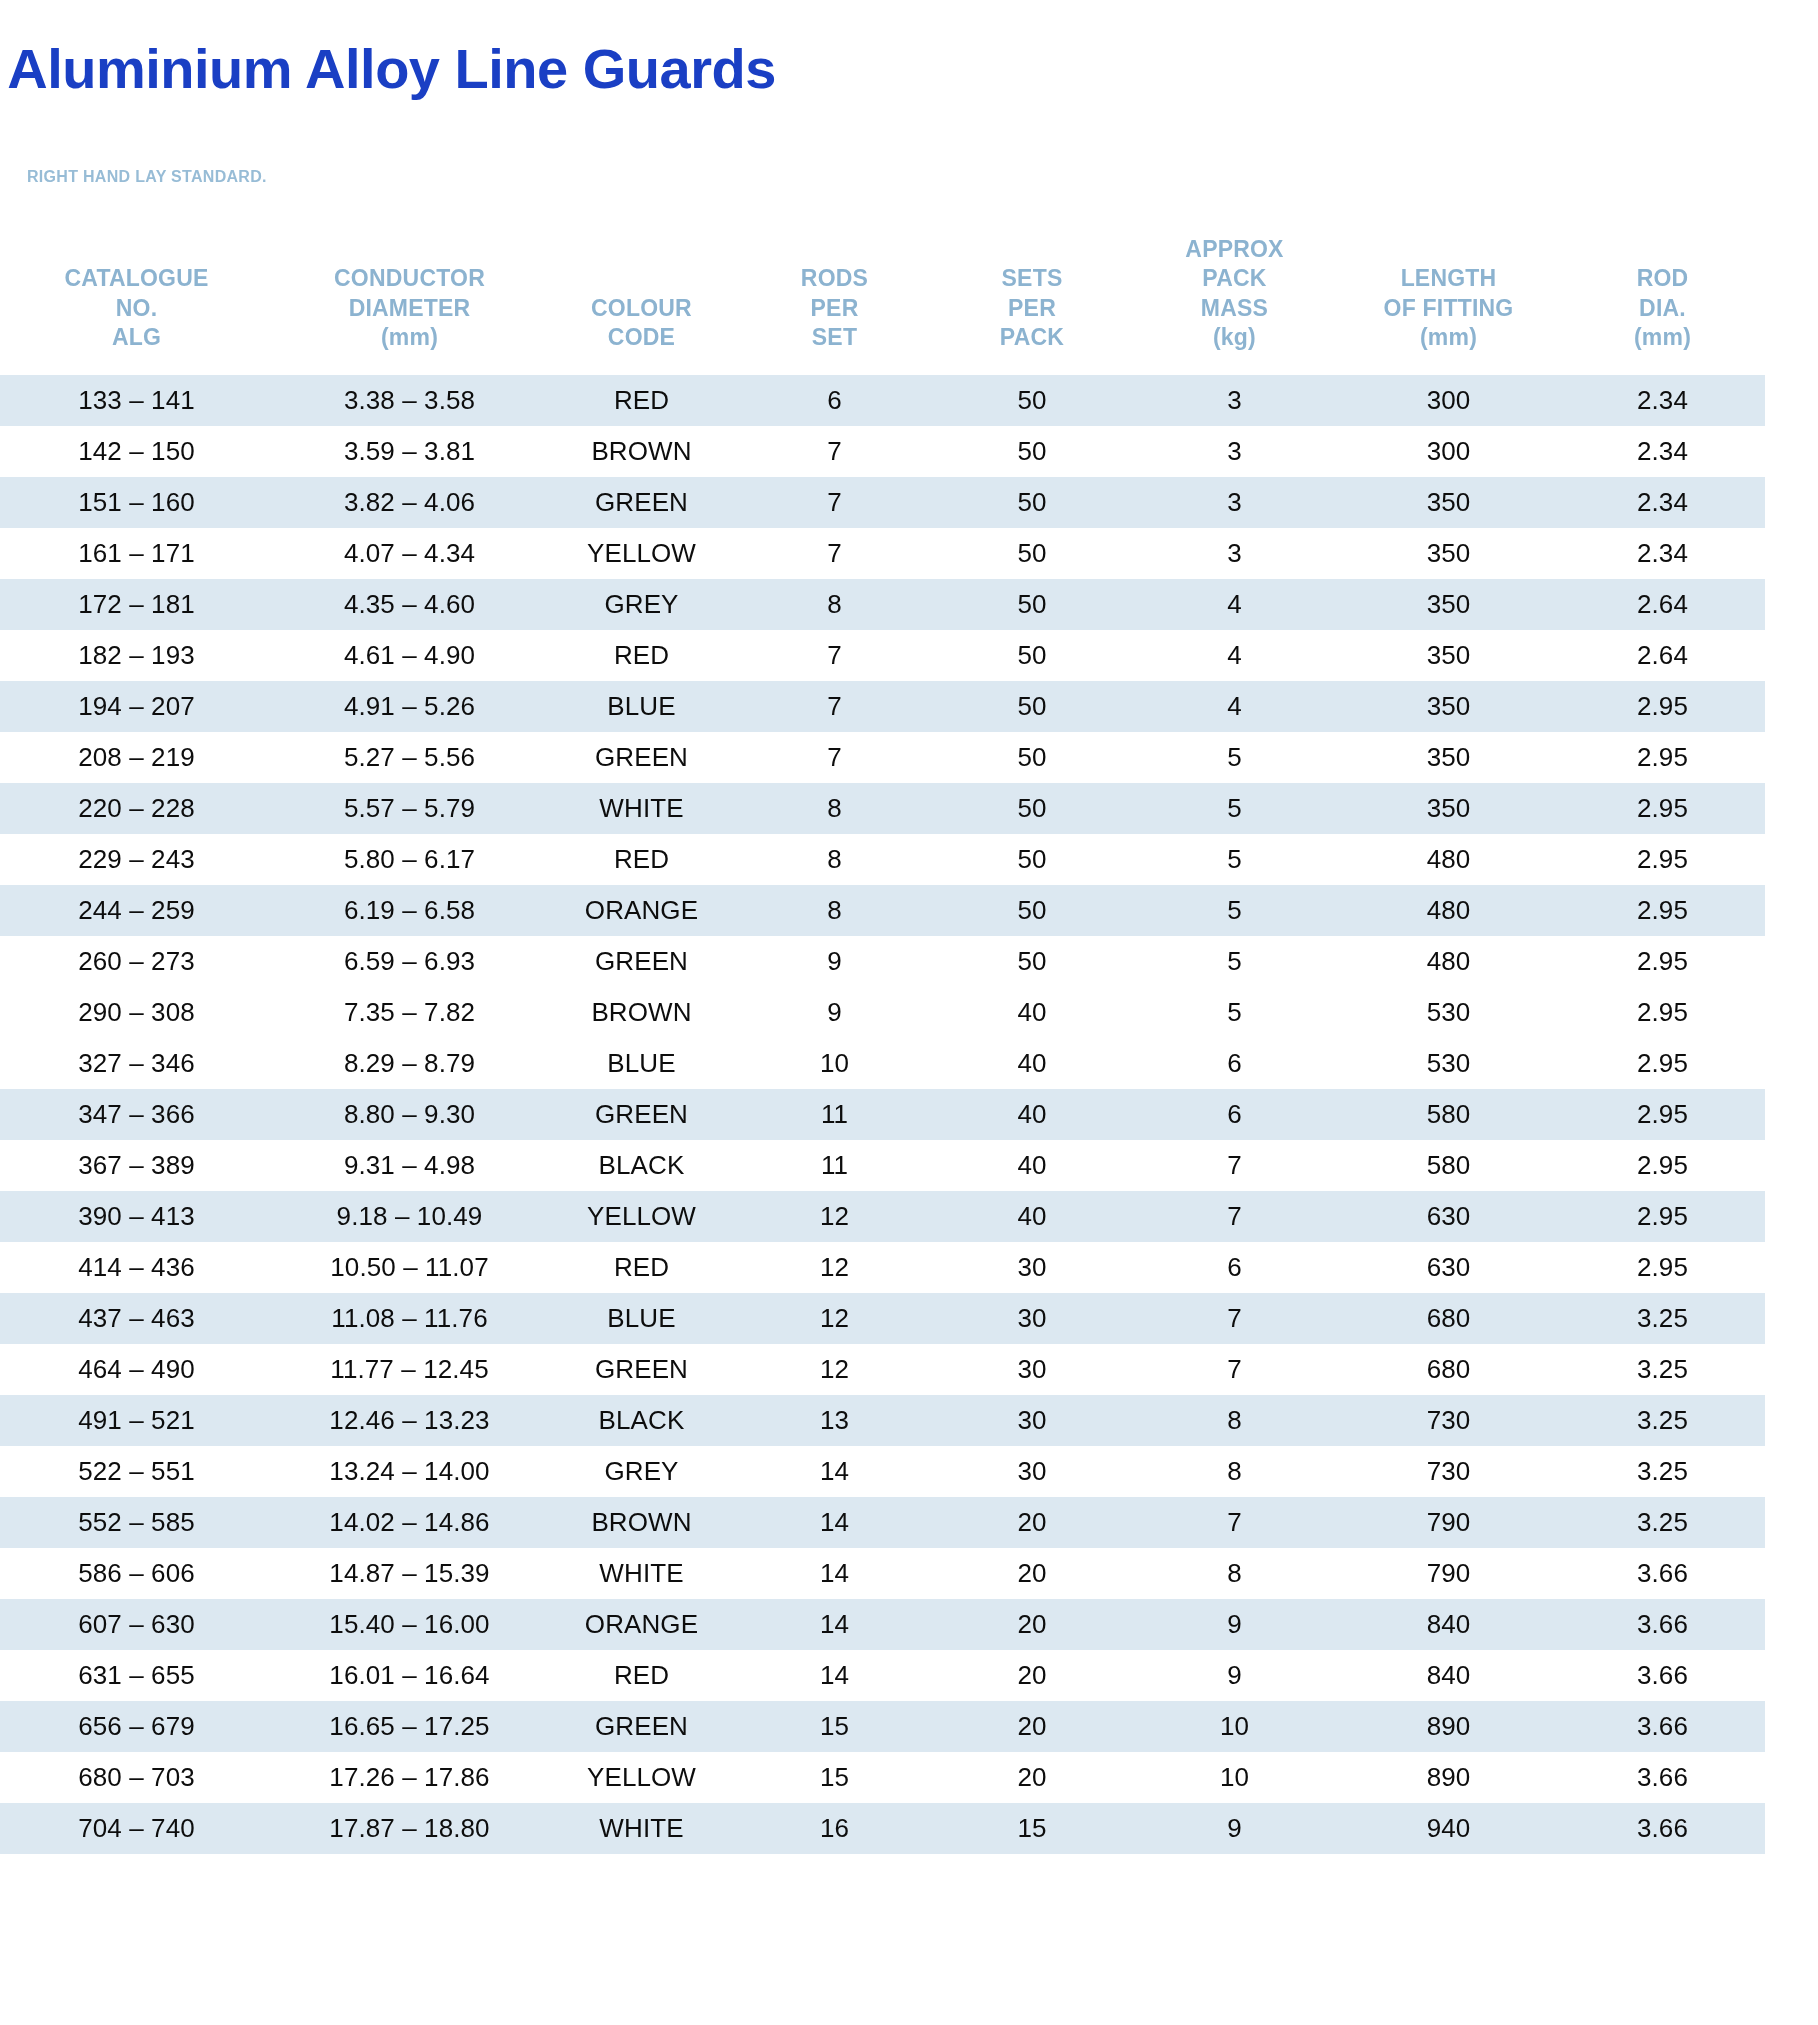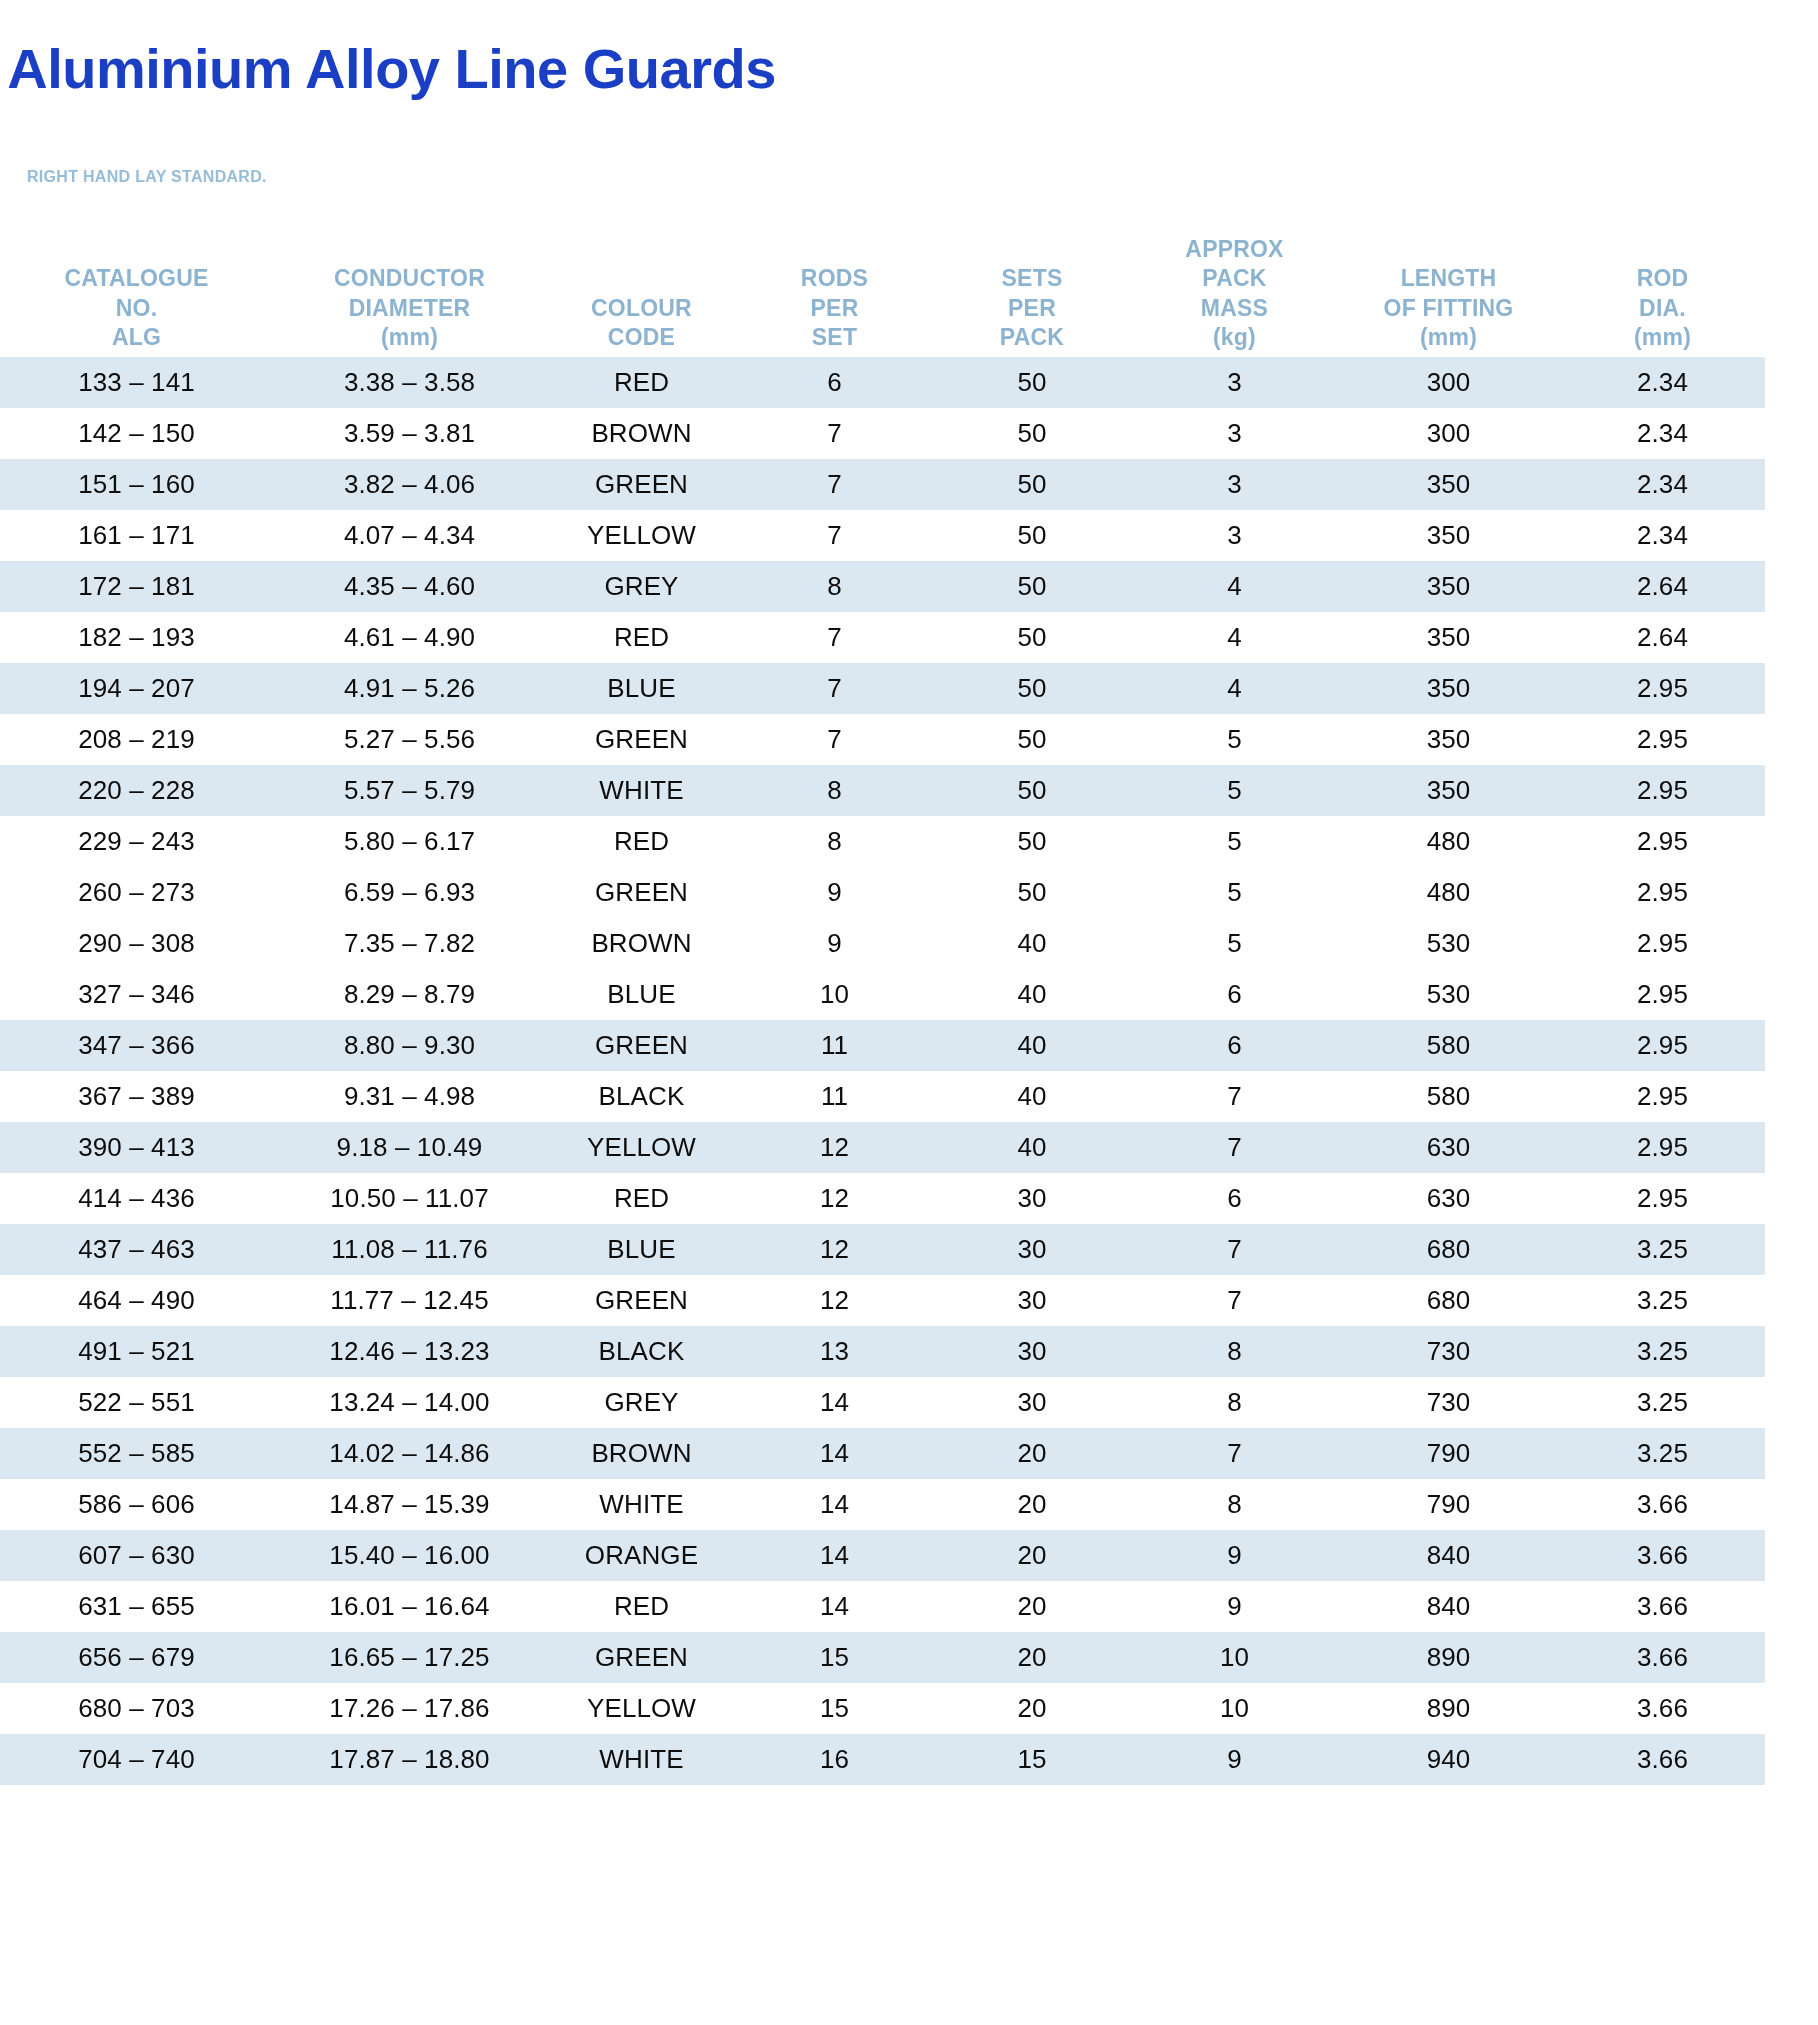--- a/index.html
+++ b/index.html
@@ -61,21 +61,21 @@
   .guards-table col.c-dia    { width: 273px; }
   .guards-table col.c-col    { width: 191px; }
   .guards-table col.c-rods   { width: 195px; }
   .guards-table col.c-sets   { width: 200px; }
   .guards-table col.c-mass   { width: 205px; }
   .guards-table col.c-len    { width: 223px; }
   .guards-table col.c-rod    { width: 205px; }
 
   .guards-table thead th {
     vertical-align: bottom;
-    padding: 0 0 4px 0;
+    padding: 0 0 22px 0;
     font-size: 23px;
     font-weight: bold;
     color: #8cb3d0;
     line-height: 1.28;
     text-align: center;
     letter-spacing: 0.2px;
   }
   .guards-table thead th .hl { display: block; white-space: nowrap; }
 
   .guards-table tbody td {
@@ -249,20 +249,30 @@
         <tr class="plain">
           <td class="cell-catalogue">229 – 243</td>
           <td class="cell-conductor">5.80 – 6.17</td>
           <td class="cell-colour">RED</td>
           <td class="cell-rods">8</td>
           <td class="cell-sets">50</td>
           <td class="cell-approx">5</td>
           <td class="cell-length">480</td>
           <td class="cell-rod">2.95</td>
         </tr>
+        <tr class="shaded">
+          <td class="cell-catalogue">244 – 259</td>
+          <td class="cell-conductor">6.19 – 6.58</td>
+          <td class="cell-colour">ORANGE</td>
+          <td class="cell-rods">8</td>
+          <td class="cell-sets">50</td>
+          <td class="cell-approx">5</td>
+          <td class="cell-length">480</td>
+          <td class="cell-rod">2.95</td>
+        </tr>
         <tr class="plain">
           <td class="cell-catalogue">260 – 273</td>
           <td class="cell-conductor">6.59 – 6.93</td>
           <td class="cell-colour">GREEN</td>
           <td class="cell-rods">9</td>
           <td class="cell-sets">50</td>
           <td class="cell-approx">5</td>
           <td class="cell-length">480</td>
           <td class="cell-rod">2.95</td>
         </tr>

